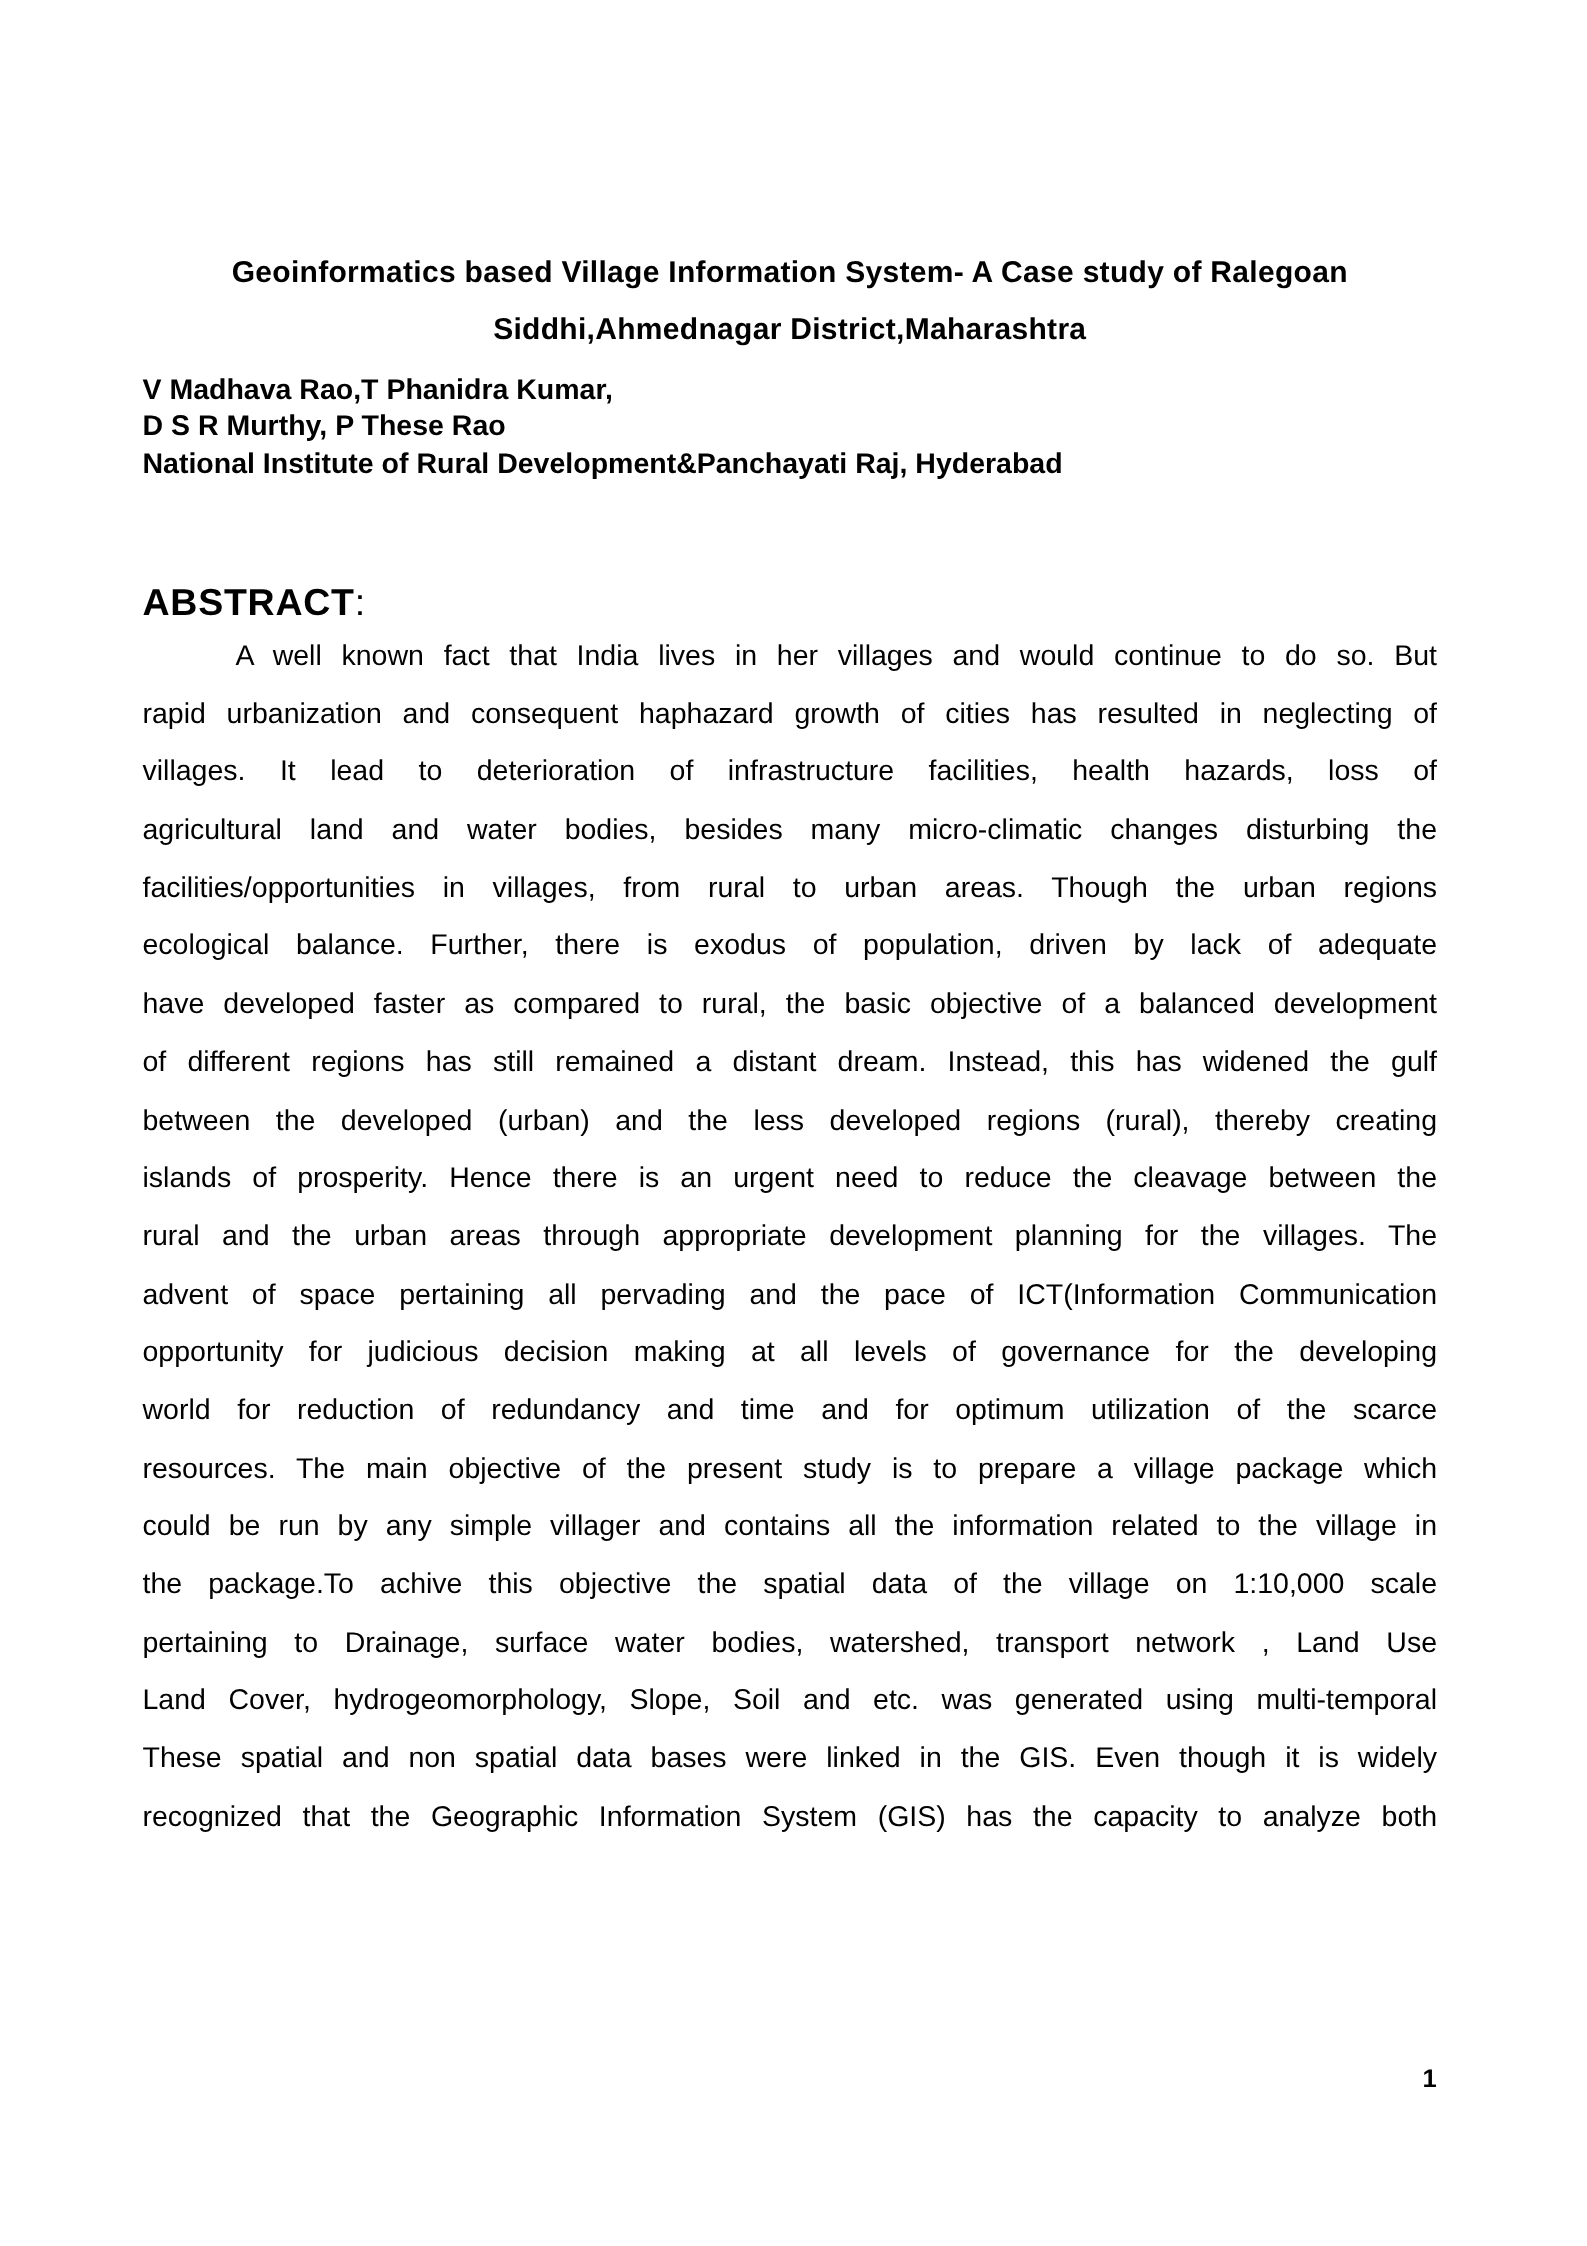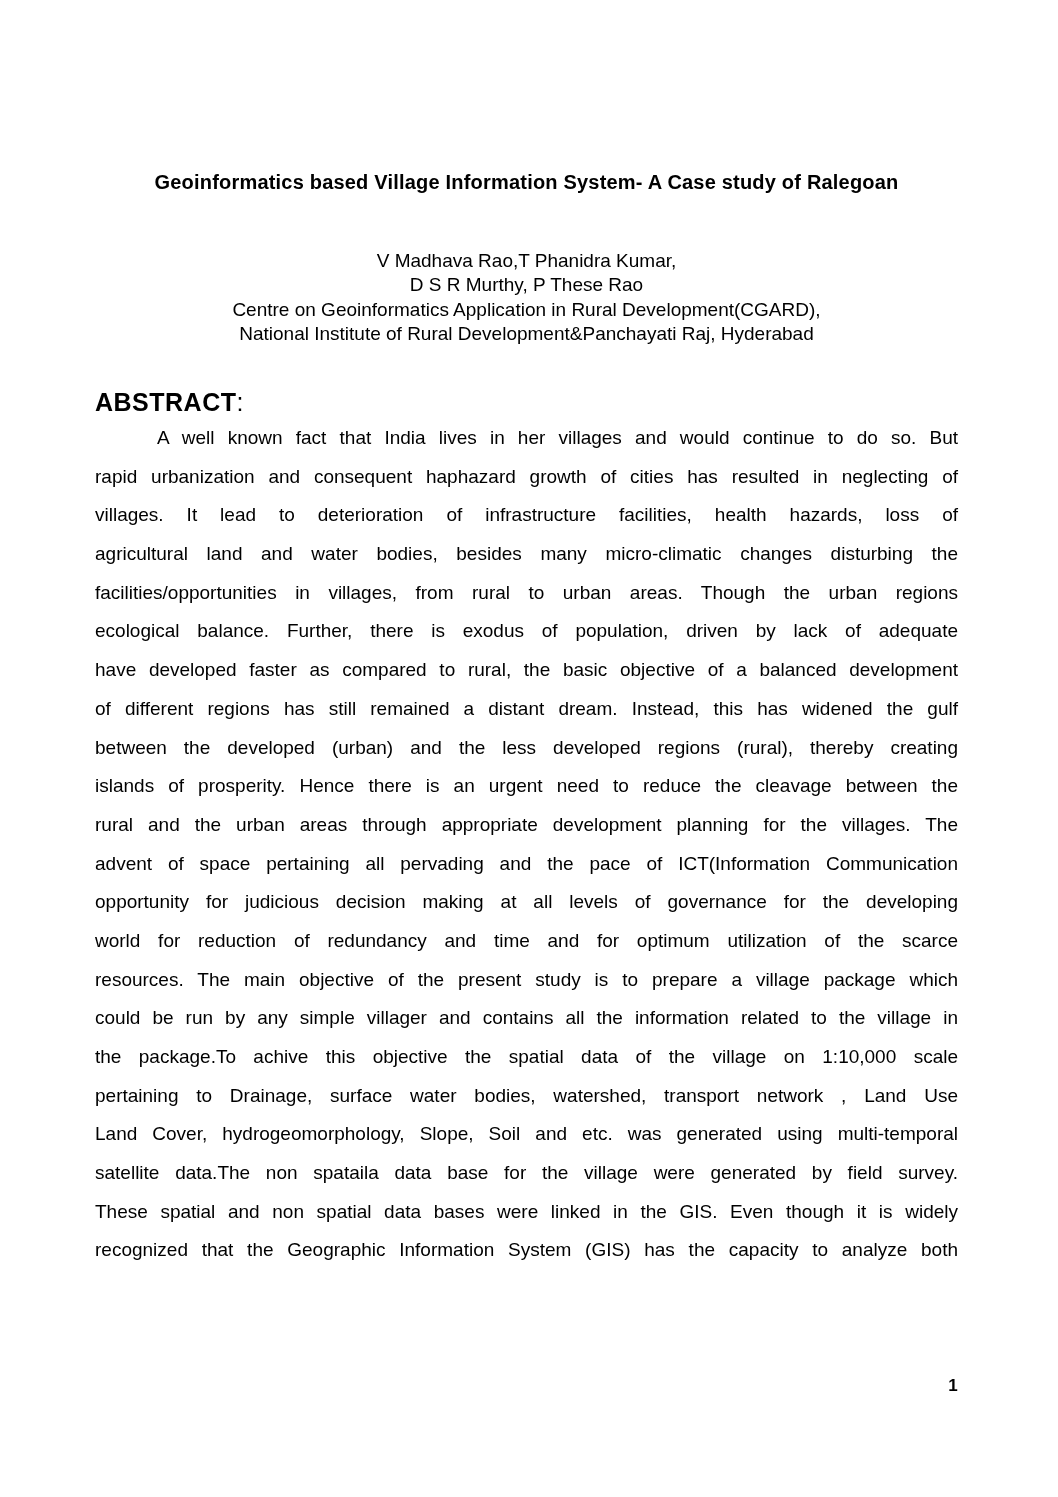--- a/index.html
+++ b/index.html
@@ -32,22 +32,22 @@
   .title .title-line {
     display: block;
   }
   .authors {
     position: absolute;
     left: 95px;
     top: 249px;
     width: 863px;
     font-size: 19px;
     line-height: 24.4px;
-    font-weight: 400;
-    text-align: center;
+    font-weight: 700;
+    text-align: left;
   }
   .abstract-heading {
     position: absolute;
     left: 95px;
     top: 390px;
     font-size: 25px;
     line-height: 24px;
   }
   .abstract-heading .bold {
     font-weight: 700;
@@ -83,26 +83,26 @@
     font-weight: 700;
   }
 </style>
 </head>
 <body>
 
 <div class="page">
 
   <h1 class="title">
     <span class="title-line">Geoinformatics based Village Information System- A Case study of Ralegoan</span>
+    <span class="title-line">Siddhi,Ahmednagar District,Maharashtra</span>
   </h1>
 
   <div class="authors">
     <div>V Madhava Rao,T Phanidra Kumar,</div>
     <div>D S R Murthy, P These Rao</div>
-    <div>Centre on Geoinformatics Application in Rural Development(CGARD),</div>
     <div>National Institute of Rural Development&amp;Panchayati Raj, Hyderabad</div>
   </div>
 
   <div class="abstract-heading">
     <span class="bold">ABSTRACT</span><span>:</span>
   </div>
 
   <div class="abstract-body">
       <div class="line first">A well known fact that India lives in her villages and would continue to do so. But</div>
       <div class="line">rapid urbanization and consequent haphazard growth of cities has resulted in neglecting of</div>
@@ -116,20 +116,19 @@
       <div class="line">islands of prosperity. Hence there is an urgent need to reduce the cleavage between the</div>
       <div class="line">rural and the urban areas through appropriate development planning for the villages. The</div>
       <div class="line">advent of space pertaining all pervading and the pace of ICT(Information Communication</div>
       <div class="line">opportunity for judicious decision making at all levels of governance for the developing</div>
       <div class="line">world for reduction of redundancy and time and for optimum utilization of the scarce</div>
       <div class="line">resources. The main objective of the present study is to prepare a village package which</div>
       <div class="line">could be run by any simple villager and contains all the information related to the village in</div>
       <div class="line">the package.To achive this objective the spatial data of the village on 1:10,000 scale</div>
       <div class="line">pertaining to Drainage, surface water bodies, watershed, transport network , Land Use</div>
       <div class="line">Land Cover, hydrogeomorphology, Slope, Soil and etc. was generated using multi-temporal</div>
-      <div class="line">satellite data.The non spataila data base for the village were generated by field survey.</div>
       <div class="line">These spatial and non spatial data bases were linked in the GIS. Even though it is widely</div>
       <div class="line">recognized that the Geographic Information System (GIS) has the capacity to analyze both</div>
     </div>
 
   <div class="page-number">1</div>
 
 </div>
 
 </body></html>

